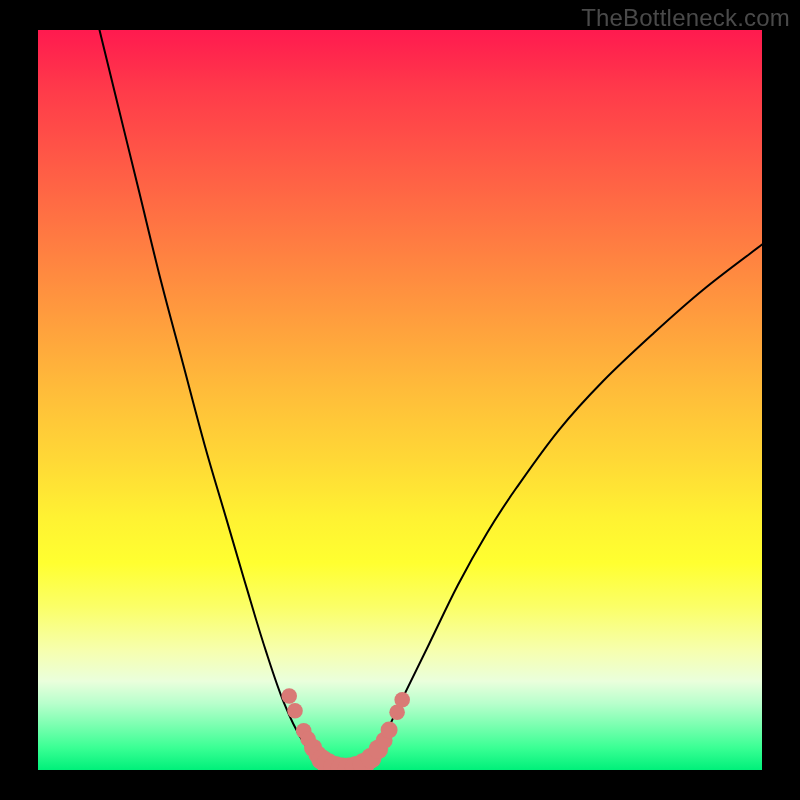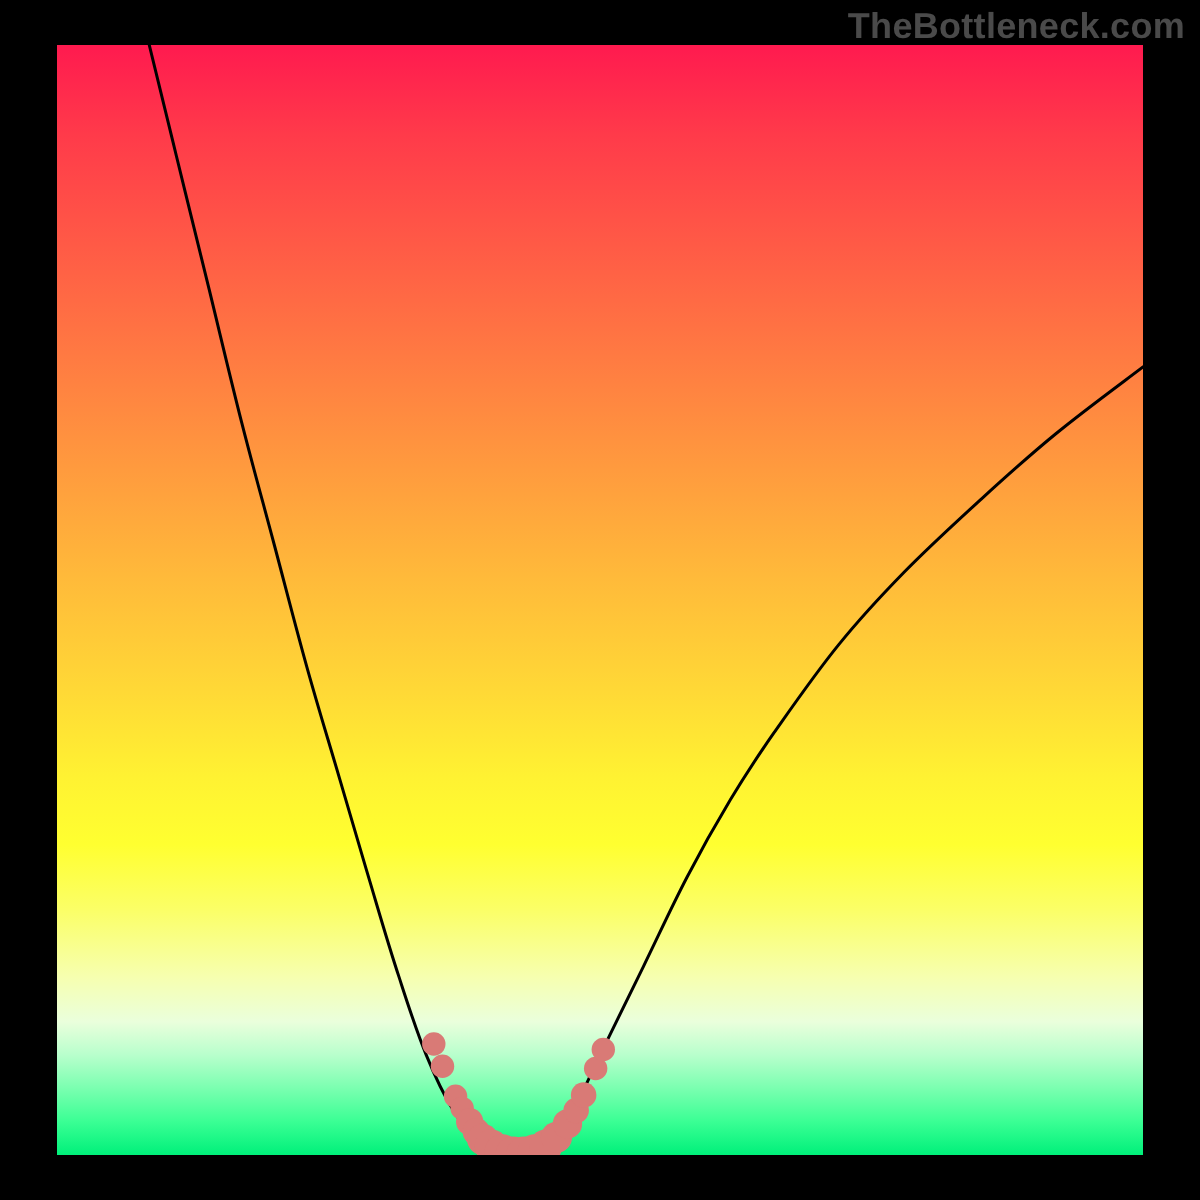--- a/index.html
+++ b/index.html
@@ -43,21 +43,21 @@
       #3aff94 97%,
       #00f07a 100%
     );
   }
   .watermark {
     position: absolute;
     top: 4px;
     right: 10px;
     color: #4a4a4a;
     font-size: 24px;
-    font-weight: 700;
+    font-weight: 400;
     letter-spacing: 0.2px;
     user-select: none;
   }
   svg.curve {
     position: absolute;
     left: 0;
     top: 0;
     width: 724px;
     height: 740px;
   }

